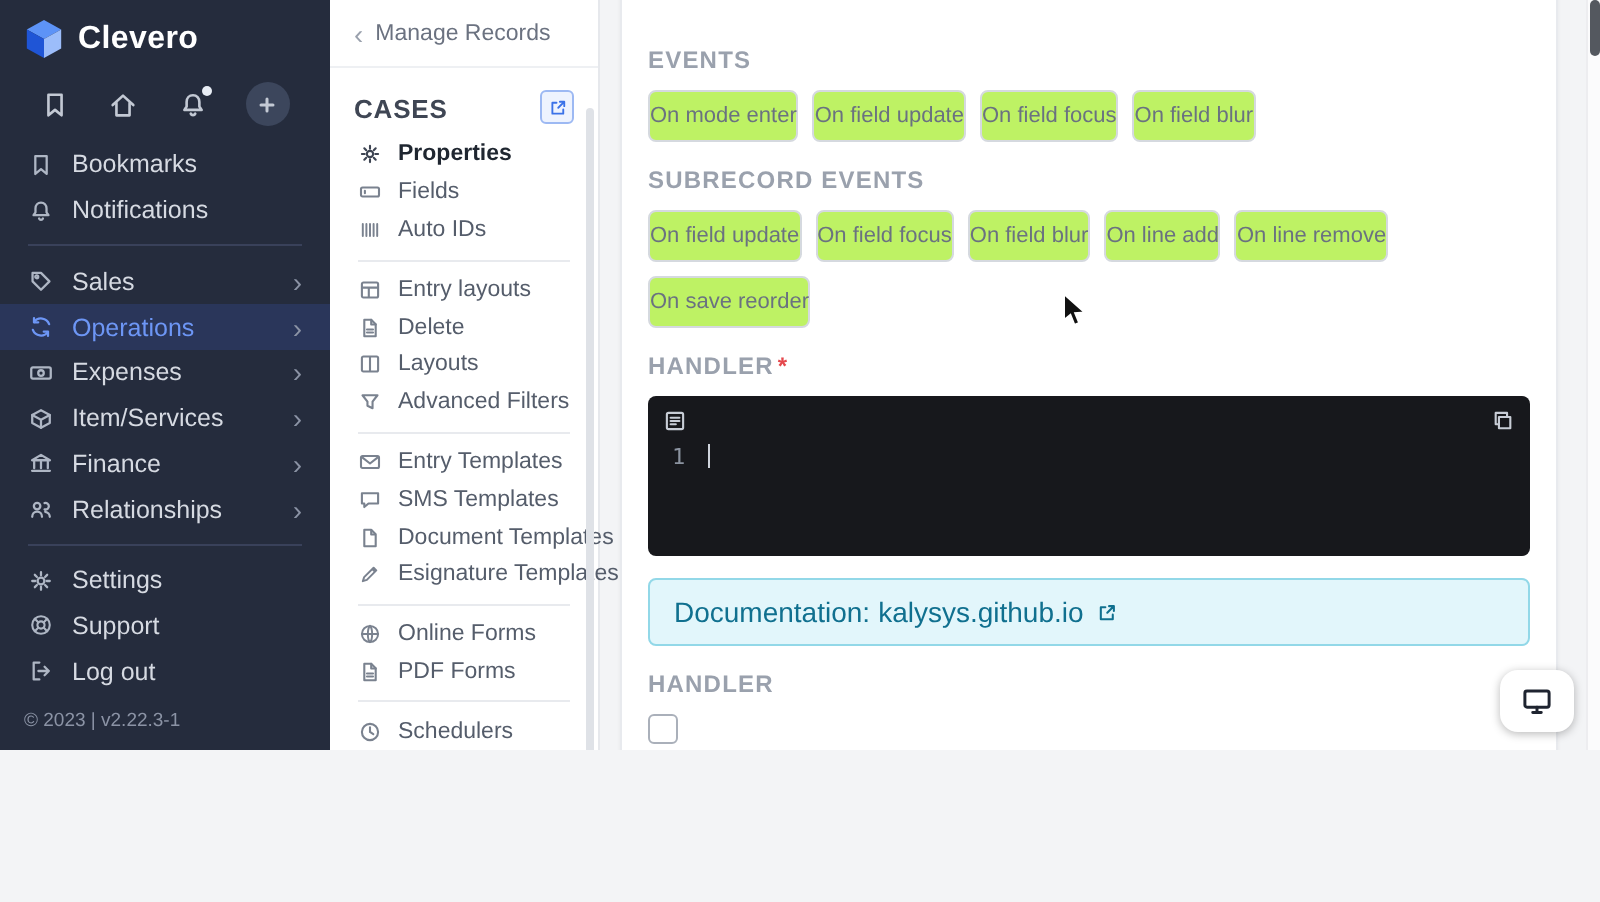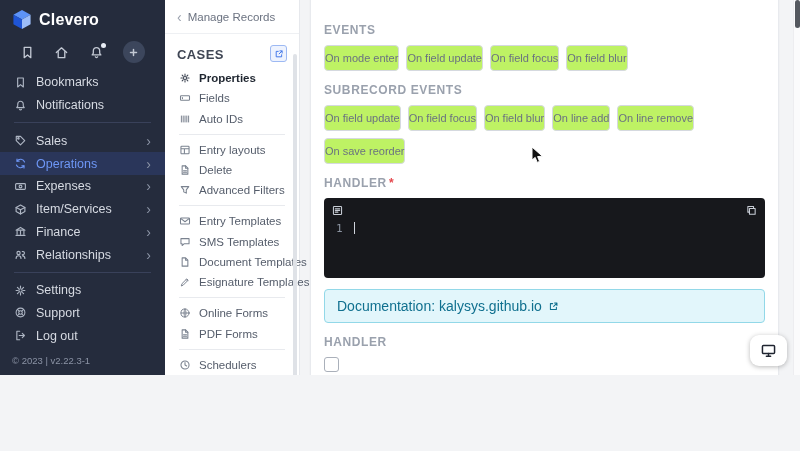--- a/index.html
+++ b/index.html
@@ -426,20 +426,26 @@
       <span>Entry layouts</span>
     </div>
     <div class="r-item">
       <svg class="ic">
           <use href="#i-file-lines"></use>
         </svg>
       <span>Delete</span>
     </div>
     <div class="r-item">
       <svg class="ic">
+          <use href="#i-columns"></use>
+        </svg>
+      <span>Layouts</span>
+    </div>
+    <div class="r-item">
+      <svg class="ic">
           <use href="#i-funnel"></use>
         </svg>
       <span>Advanced Filters</span>
     </div>
 
     <div class="r-div"></div>
 
     <div class="r-item">
       <svg class="ic">
           <use href="#i-mail"></use>

